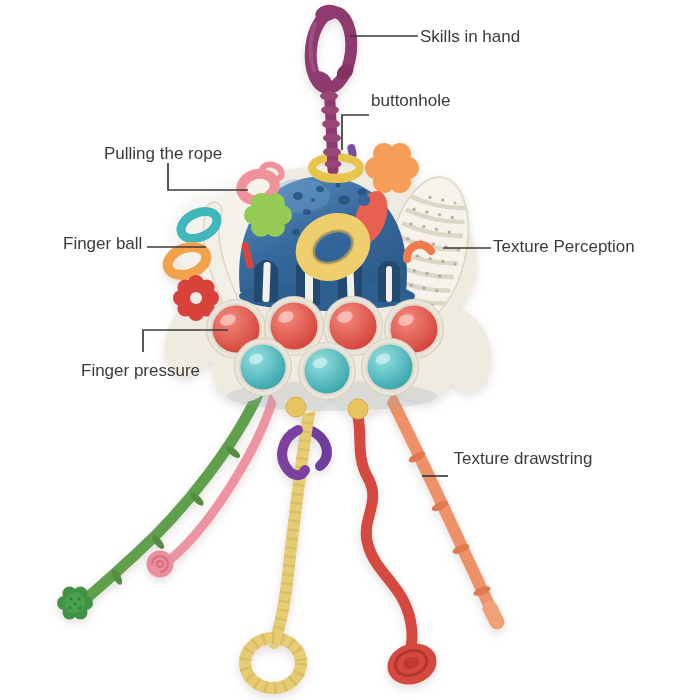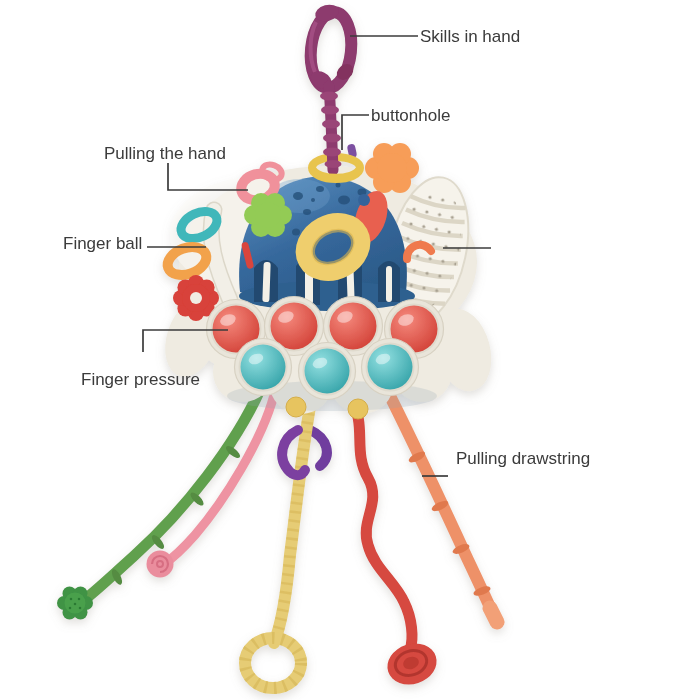--- a/index.html
+++ b/index.html
@@ -277,21 +277,22 @@
     <polyline points="369,115 342,115 342,150"></polyline>
     <polyline points="168,163 168,190 248,190"></polyline>
     <polyline points="147,247 206,247"></polyline>
     <polyline points="443,248 491,248"></polyline>
     <polyline points="228,330 143,330 143,352"></polyline>
     <polyline points="422,476 448,476"></polyline>
   </g>
 </svg>
 
 <div class="label" style="left:420px;top:27px">Skills in hand</div>
-<div class="label" style="left:371px;top:106px">buttonhole</div>
-<div class="label" style="left:104px;top:144px">Pulling the hand</div>
+<div class="label" style="left:371px;top:91px">buttonhole</div>
+<div class="label" style="left:104px;top:144px">Pulling the rope</div>
 <div class="label" style="left:63px;top:234px">Finger ball</div>
-<div class="label" style="left:81px;top:370px">Finger pressure</div>
+<div class="label" style="left:493px;top:237px">Texture Perception</div>
+<div class="label" style="left:81px;top:361px">Finger pressure</div>
 <div class="label center" style="left:428px;top:450px;width:190px">
-  <div>Pulling drawstring</div>
+  <div>Texture drawstring</div>
 </div>
 
 </div>
 
 </body></html>

